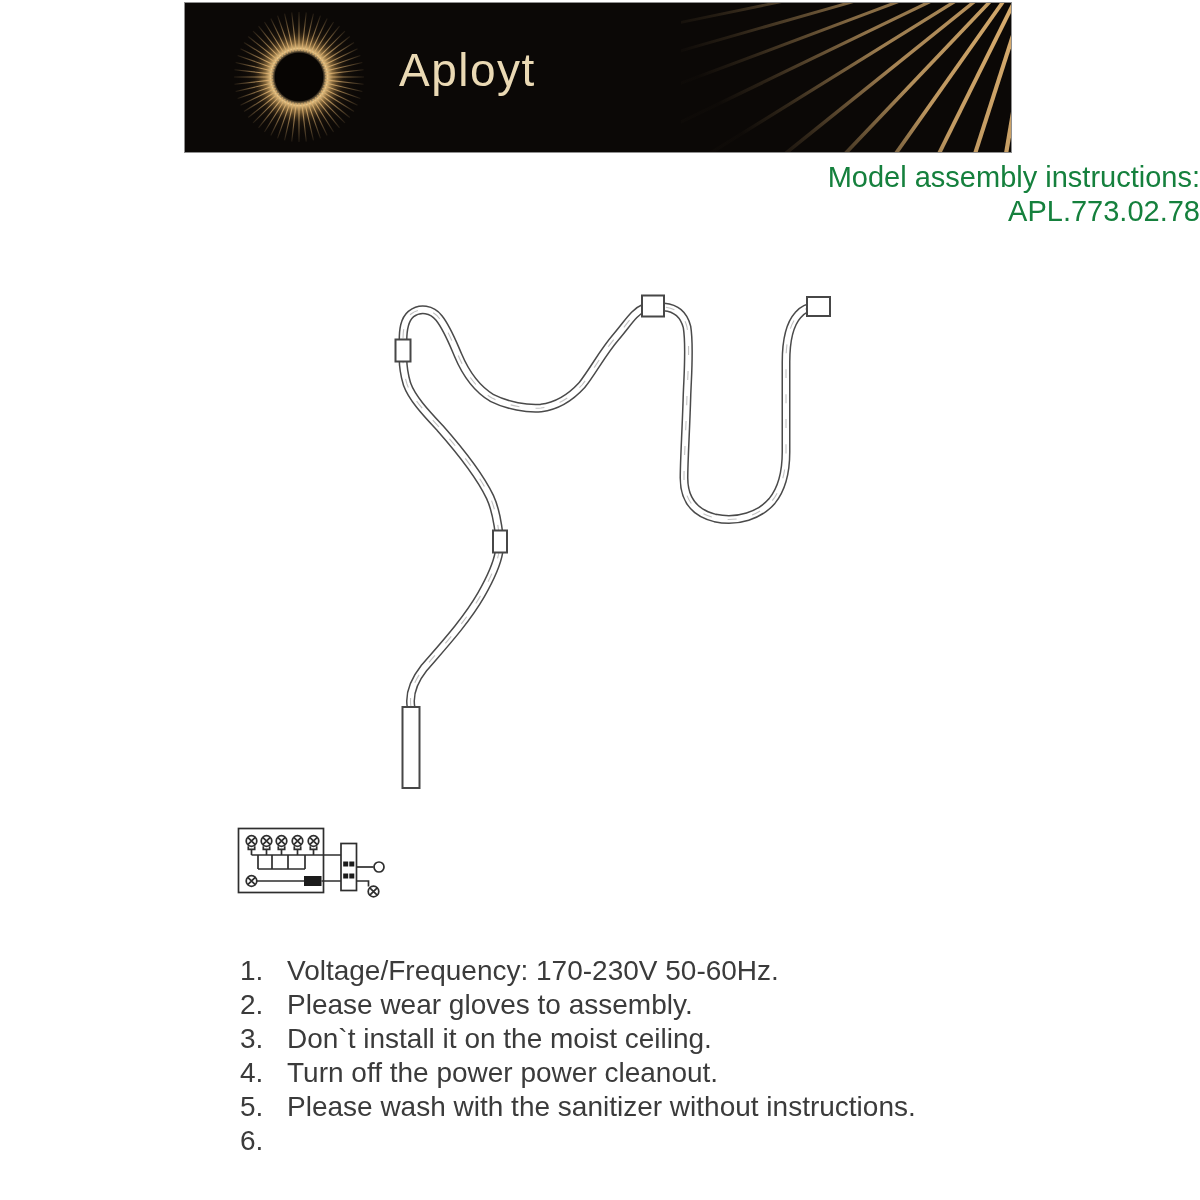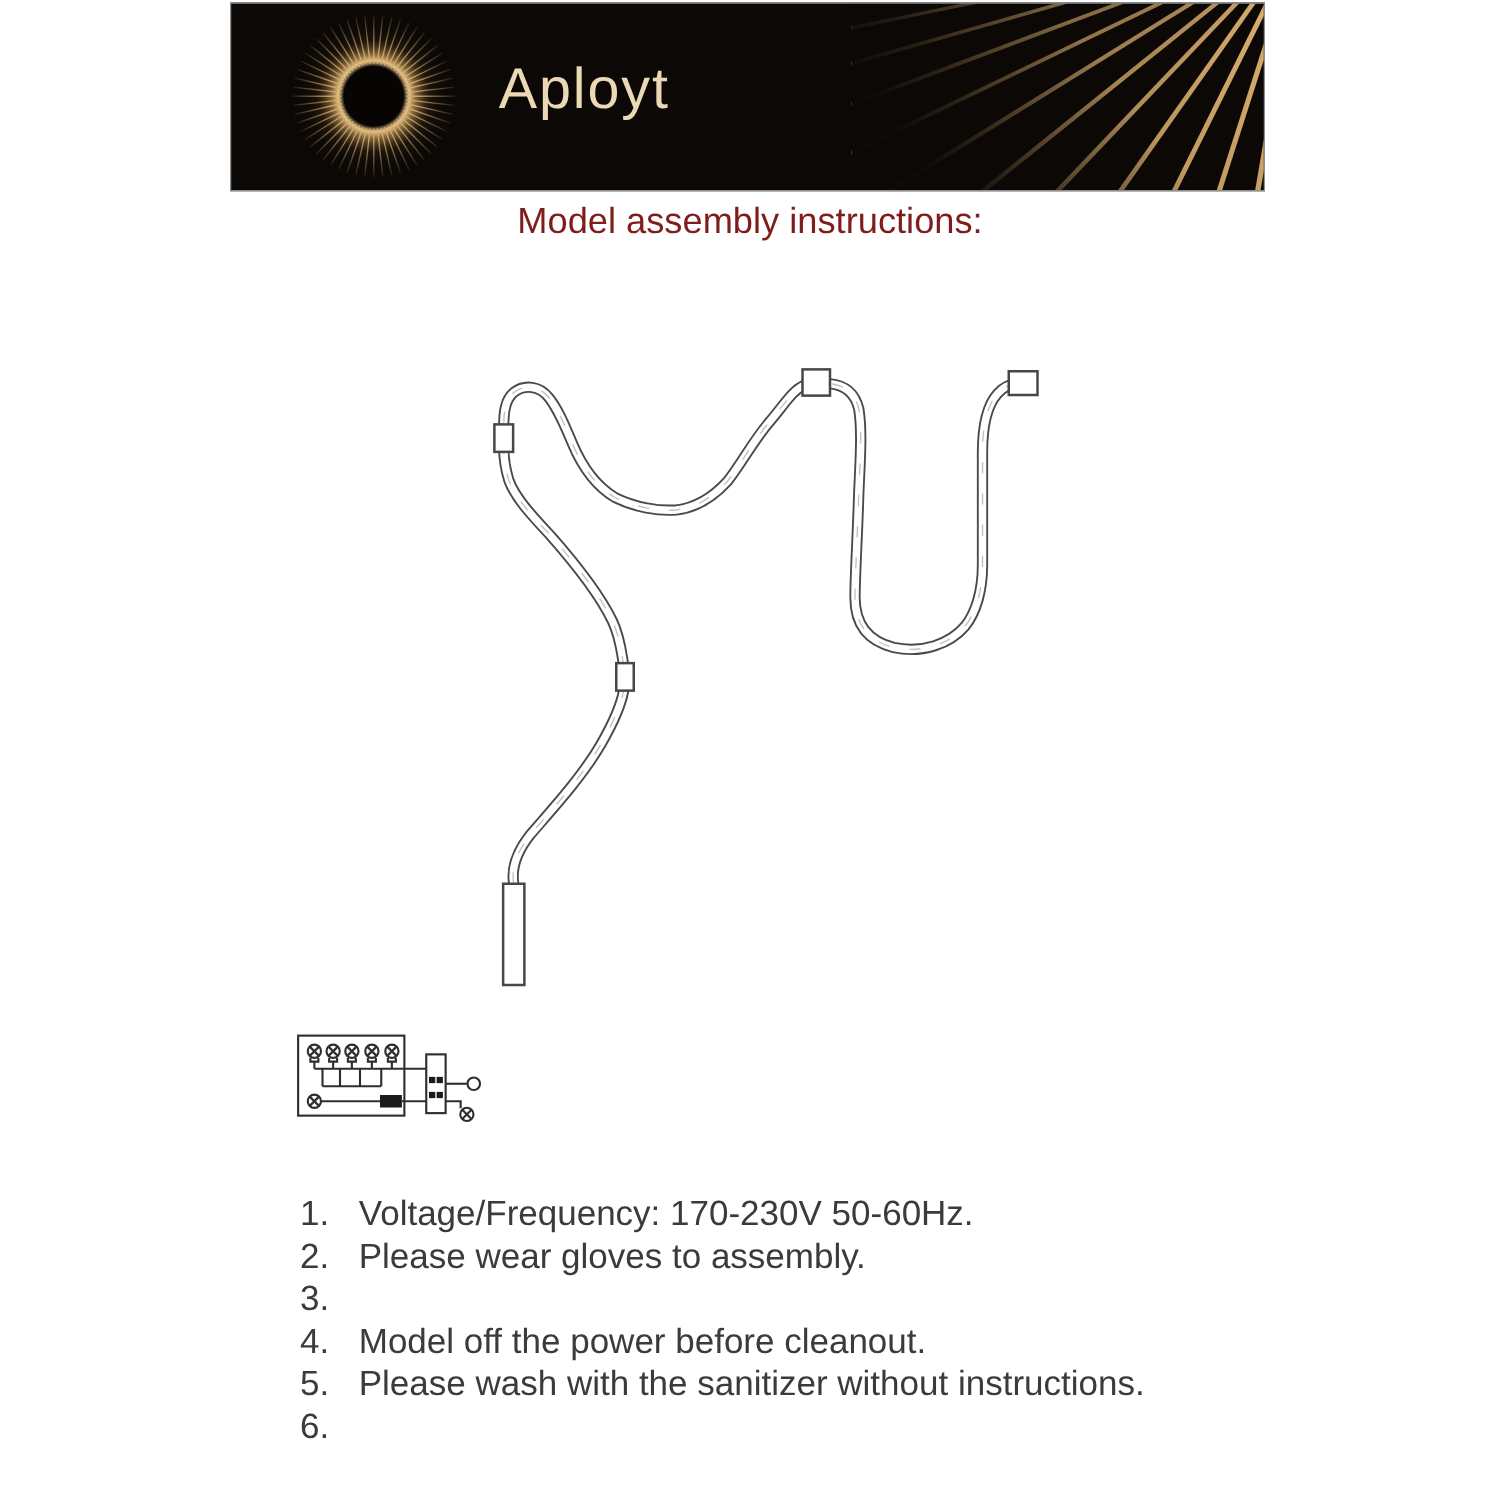--- a/index.html
+++ b/index.html
@@ -20,21 +20,21 @@
     background:var(--banner-bg);border:1px solid #8f8f8f;box-sizing:border-box;
   }
   .sun-logo{position:absolute;left:44px;top:0px;width:140px;height:149px;}
   .brand{
     position:absolute;left:214px;top:44px;
     font-size:46px;font-weight:300;letter-spacing:1.5px;line-height:1;
     color:var(--brand-gold);
   }
   .fan{position:absolute;right:0;top:0;width:330px;height:149px;}
   
-  .title-block{position:absolute;left:0;top:160px;width:1200px;text-align:center;line-height:34px;font-size:29px;color:#7f1d1d;}
+  .title-block{position:absolute;left:0;top:160px;width:1200px;text-align:right;line-height:34px;font-size:29px;color:#15803d;}
   
   .diagram-svg{position:absolute;left:0;top:0;width:1200px;height:1200px;}
   .tube-outer{fill:none;stroke:var(--line);stroke-width:9;stroke-linecap:butt;}
   .tube-inner{fill:none;stroke:#ffffff;stroke-width:6;}
   .tube-dash{fill:none;stroke:#9a9a9a;stroke-width:1.1;stroke-dasharray:9 16;opacity:.6;}
   .conn{fill:#ffffff;stroke:#474747;stroke-width:2;}
   .wire{fill:none;stroke:#2e2e2e;stroke-width:1.7;}
   .wire-fill{fill:#1b1b1b;stroke:none;}
   
   .instructions{position:absolute;left:240px;top:954px;font-size:28px;line-height:34px;color:#3b3b3b;}
@@ -151,20 +151,21 @@
           <line x1="360" y1="-55" x2="168" y2="332" stroke-width="3.95" opacity="1.00"></line>
           <line x1="360" y1="-55" x2="225" y2="366" stroke-width="4.10" opacity="1.00"></line>
           <line x1="360" y1="-55" x2="283" y2="398" stroke-width="4.25" opacity="1.00"></line>
         </g>
       <rect x="0" y="0" width="330" height="149" fill="url(#fanFade)"></rect>
     </svg>
   </div>
 
   <div class="title-block">
     <div>Model assembly instructions:</div>
+    <div>APL.773.02.78</div>
   </div>
 
   <svg class="diagram-svg" viewBox="0 0 1200 1200">
 
     <g>
       <path class="tube-outer" d="
         M 411 707
         C 409 695, 413 682, 424 668
         C 443 646, 466 621, 481 595
         C 489 581, 497 564, 499 552
@@ -299,24 +300,25 @@
     <div class="instr-row">
       <span class="instr-num">1.</span>
       <span class="instr-text">Voltage/Frequency: 170-230V 50-60Hz.</span>
     </div>
     <div class="instr-row">
       <span class="instr-num">2.</span>
       <span class="instr-text">Please wear gloves to assembly.</span>
     </div>
     <div class="instr-row">
       <span class="instr-num">3.</span>
+      <span class="instr-text">Don`t install it on the moist ceiling.</span>
     </div>
     <div class="instr-row">
       <span class="instr-num">4.</span>
-      <span class="instr-text">Model off the power before cleanout.</span>
+      <span class="instr-text">Turn off the power power cleanout.</span>
     </div>
     <div class="instr-row">
       <span class="instr-num">5.</span>
       <span class="instr-text">Please wash with the sanitizer without instructions.</span>
     </div>
     <div class="instr-row">
       <span class="instr-num">6.</span>
     </div>
   </div>
 

